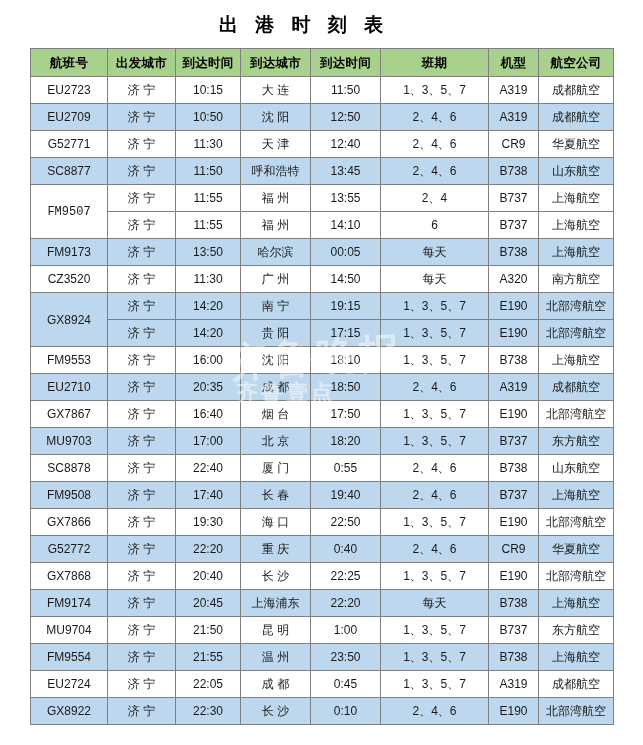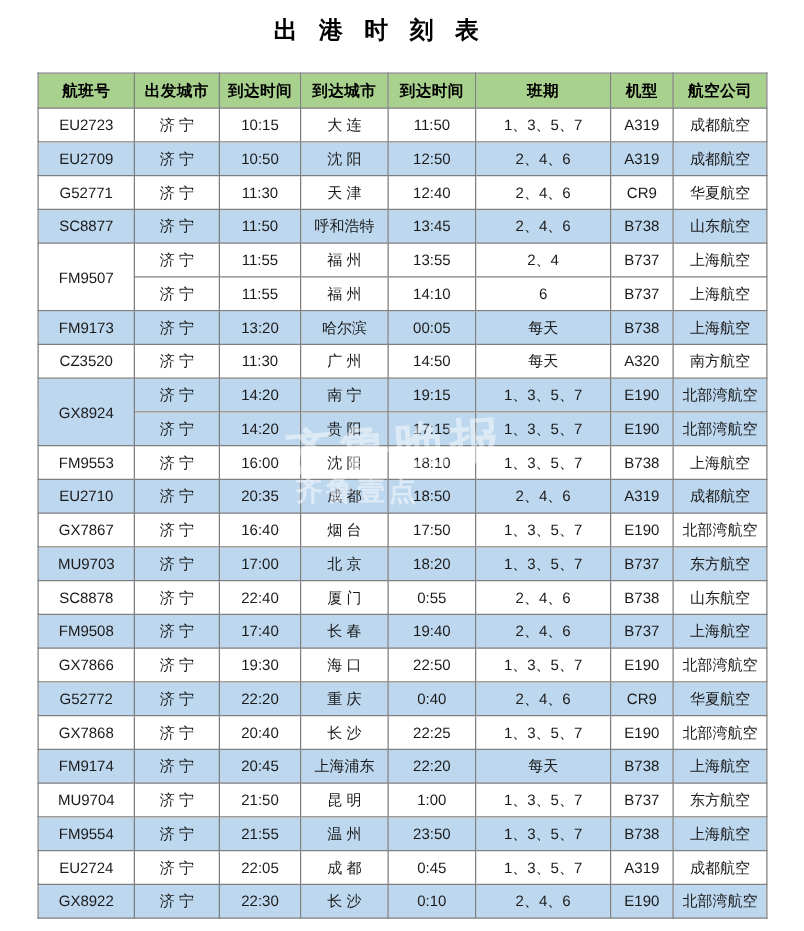--- a/index.html
+++ b/index.html
@@ -36,21 +36,21 @@
     padding-bottom: 0;
     margin: 0;
     line-height: 26px;
     text-indent: 6px;
   }
 
   
   .table-wrap {
     position: absolute;
     left: 30px;
-    top: 58px;
+    top: 48px;
     width: 583px;
   }
 
   table.timetable {
     border-collapse: collapse;
     width: 583px;
     table-layout: fixed;
     background: #ffffff;
   }
 
@@ -87,21 +87,21 @@
   col.c-arrtime  { width: 70px; }
   col.c-sched    { width: 108px; }
   col.c-aircraft { width: 50px; }
   col.c-airline  { width: 75px; }
 
   
   tr.row-blue > td { background: #bdd7ee; }
   tr.row-white > td { background: #ffffff; }
 
   td.cell-blue { background: #bdd7ee !important; }
-  td.cell-white { background: #ffffff !important; }
+  td.cell-white { background: #ffffff !important; font-family: Liberation Mono, monospace; }
 
   
   td.merged-flight {
     font-size: 12px;
   }
 
   
   .watermark {
     position: absolute;
     left: 0;
@@ -221,21 +221,21 @@
             <td>11:55</td>
             <td>福 州</td>
             <td>14:10</td>
             <td>6</td>
             <td>B737</td>
             <td>上海航空</td>
           </tr>
           <tr class="row-blue">
             <td>FM9173</td>
             <td>济 宁</td>
-            <td>13:20</td>
+            <td>13:50</td>
             <td>哈尔滨</td>
             <td>00:05</td>
             <td>每天</td>
             <td>B738</td>
             <td>上海航空</td>
           </tr>
           <tr class="row-white">
             <td>CZ3520</td>
             <td>济 宁</td>
             <td>11:30</td>

